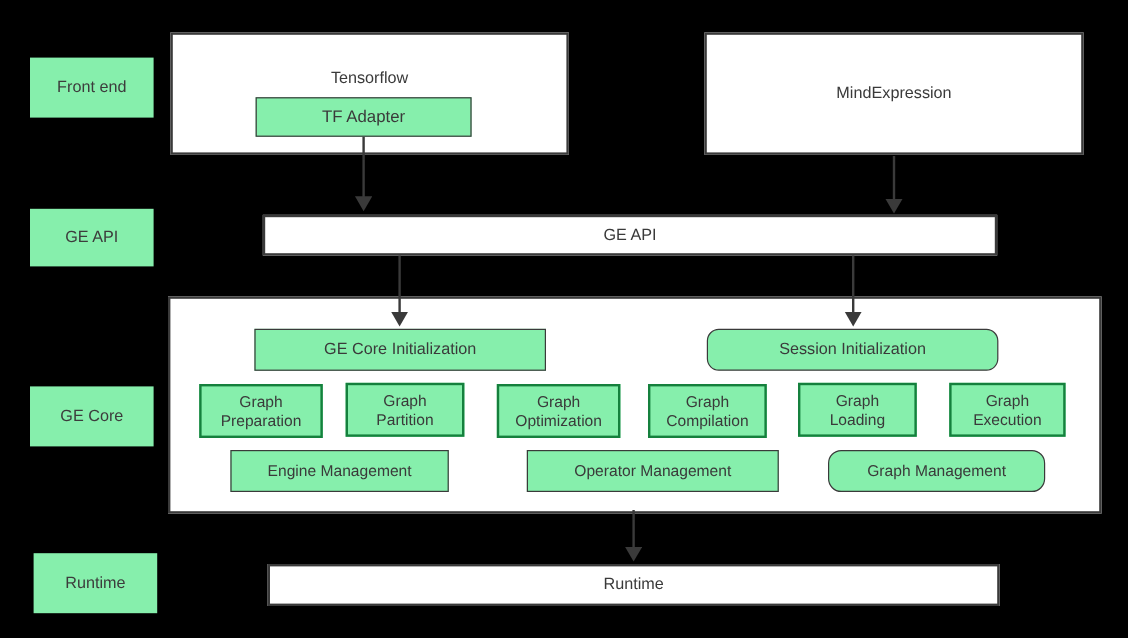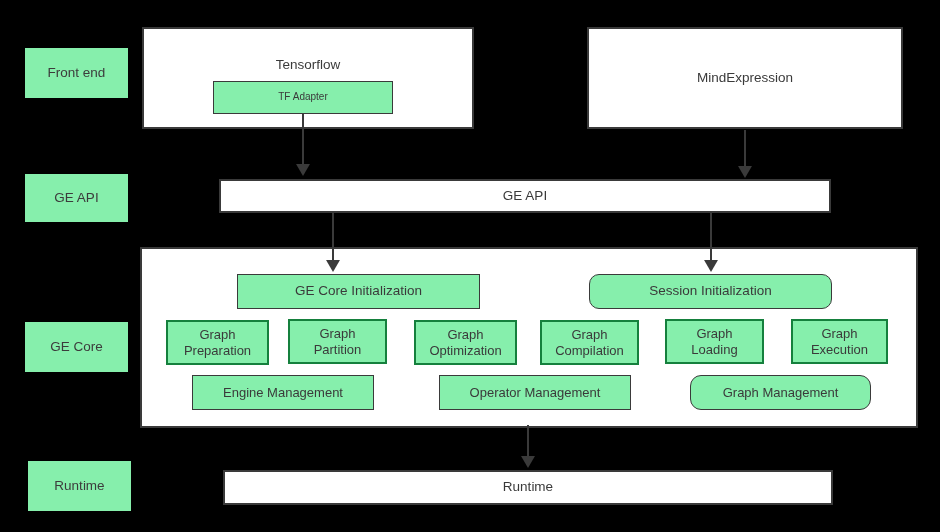--- a/index.html
+++ b/index.html
@@ -92,35 +92,35 @@
   </div>
 
   <div class="box layer-label" style="left:28px; top:461px; width:103px; height:50px;">
     <span>Runtime</span>
   </div>
 
   <div class="box container-frame" style="left:142px; top:27px; width:332px; height:102px;">
     <span class="container-title">Tensorflow</span>
   </div>
 
-  <div class="box node node-thin" style="left:213px; top:81px; width:180px; height:33px; font-size:10px;">
+  <div class="box node node-thin" style="left:213px; top:81px; width:180px; height:33px; font-size:14px;">
     <span>TF Adapter</span>
   </div>
 
   <div class="box container-frame" style="left:587px; top:27px; width:316px; height:102px; align-items:center;">
     <span style="margin-top:0;">MindExpression</span>
   </div>
 
   <div class="box bar" style="left:219px; top:179px; width:612px; height:34px;">
     <span>GE API</span>
   </div>
 
   <div class="plain-frame" style="position:absolute; left:140px; top:247px; width:774px; height:177px;"></div>
 
-  <div class="box node node-thin" style="left:212px; top:274px; width:243px; height:35px; font-size:13.5px;margin-left:25px;">
+  <div class="box node node-thin" style="left:212px; top:274px; width:243px; height:35px; font-size:13.5px;">
     <span>GE Core Initialization</span>
   </div>
 
   <div class="box node node-thin" style="left:589px; top:274px; width:243px; height:35px; font-size:13.5px;border-radius:10px;">
     <span>Session Initialization</span>
   </div>
 
   <div class="box node" style="left:166px; top:320px; width:103px; height:45px;">
     <span>Graph
 Preparation</span>
@@ -148,21 +148,21 @@
 
   <div class="box node" style="left:791px; top:319px; width:97px; height:45px;">
     <span>Graph
 Execution</span>
   </div>
 
   <div class="box node node-thin" style="left:192px; top:375px; width:182px; height:35px;">
     <span>Engine Management</span>
   </div>
 
-  <div class="box node node-thin" style="left:439px; top:375px; width:192px; height:35px;">
+  <div class="box node node-thin" style="left:439px; top:375px; width:210px; height:35px;">
     <span>Operator Management</span>
   </div>
 
   <div class="box node node-thin" style="left:690px; top:375px; width:181px; height:35px;border-radius:11px;">
     <span>Graph Management</span>
   </div>
 
   <div class="box bar" style="left:223px; top:470px; width:610px; height:35px;">
     <span>Runtime</span>
   </div>

